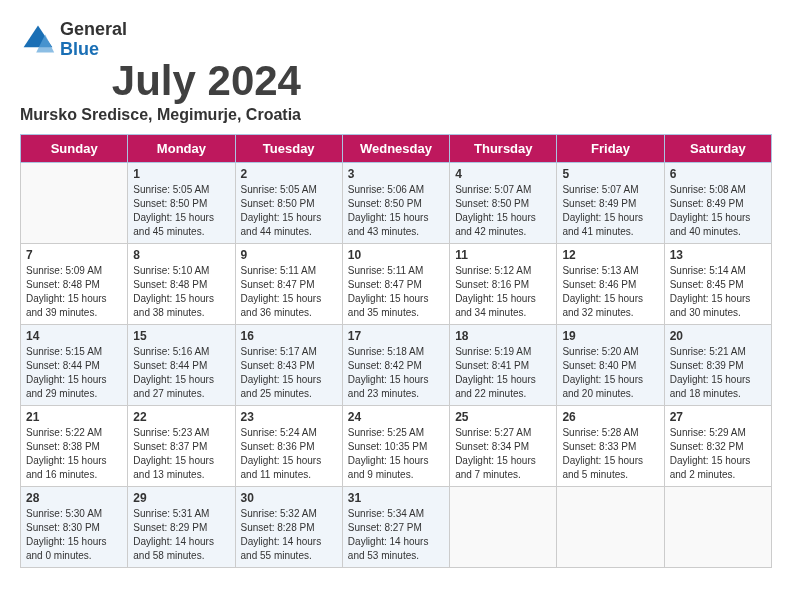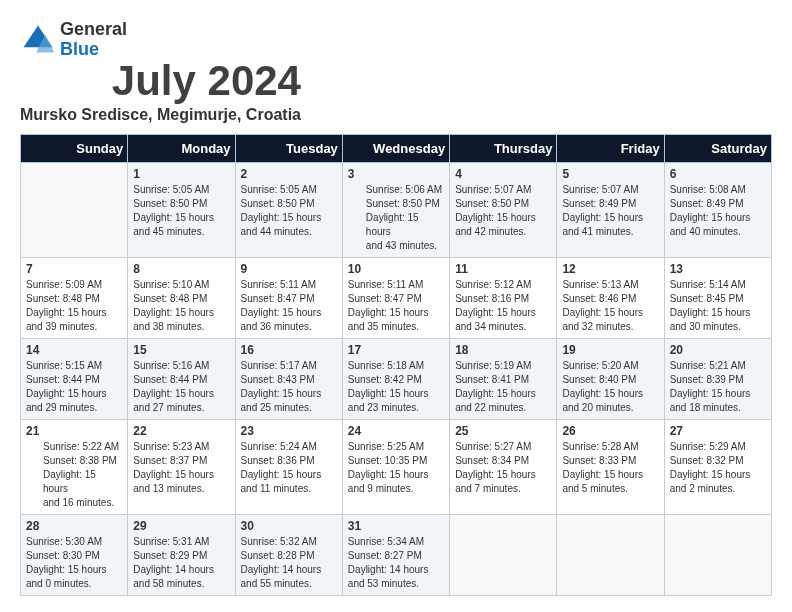--- a/index.html
+++ b/index.html
@@ -47,26 +47,26 @@
       color: #333;
       font-weight: bold;
       margin-top: 4px;
     }
     table {
       width: 100%;
       border-collapse: collapse;
       table-layout: fixed;
     }
     thead tr th {
-      background-color: #0f172a;
+      background-color: #be185d;
       color: #fff;
       font-size: 13px;
       font-weight: bold;
       padding: 6px 4px;
-      text-align: right;
+      text-align: center;
       border: 1px solid #aac4e0;
     }
     tbody tr td {
       border: 1px solid #ccc;
       vertical-align: top;
       padding: 4px 5px;
       font-size: 10.5px;
       color: #333;
       height: 80px;
     }
@@ -134,21 +134,21 @@
         </td>
         <td>
           <span class="day-number">2</span>
           <div class="cell-content" style="white-space: pre-line;">Sunrise: 5:05 AM
 Sunset: 8:50 PM
 Daylight: 15 hours
 and 44 minutes.</div>
         </td>
         <td>
           <span class="day-number">3</span>
-          <div class="cell-content" style="white-space: pre-line; margin-left: 18px;">Sunrise: 5:06 AM
+          <div class="cell-content" style="white-space: pre-line;">Sunrise: 5:06 AM
 Sunset: 8:50 PM
 Daylight: 15 hours
 and 43 minutes.</div>
         </td>
         <td>
           <span class="day-number">4</span>
           <div class="cell-content" style="white-space: pre-line;">Sunrise: 5:07 AM
 Sunset: 8:50 PM
 Daylight: 15 hours
 and 42 minutes.</div>
@@ -266,21 +266,21 @@
           <span class="day-number">20</span>
           <div class="cell-content" style="white-space: pre-line;">Sunrise: 5:21 AM
 Sunset: 8:39 PM
 Daylight: 15 hours
 and 18 minutes.</div>
         </td>
       </tr>
       <tr>
         <td>
           <span class="day-number">21</span>
-          <div class="cell-content" style="white-space: pre-line; margin-left: 17px;">Sunrise: 5:22 AM
+          <div class="cell-content" style="white-space: pre-line;">Sunrise: 5:22 AM
 Sunset: 8:38 PM
 Daylight: 15 hours
 and 16 minutes.</div>
         </td>
         <td>
           <span class="day-number">22</span>
           <div class="cell-content" style="white-space: pre-line;">Sunrise: 5:23 AM
 Sunset: 8:37 PM
 Daylight: 15 hours
 and 13 minutes.</div>

